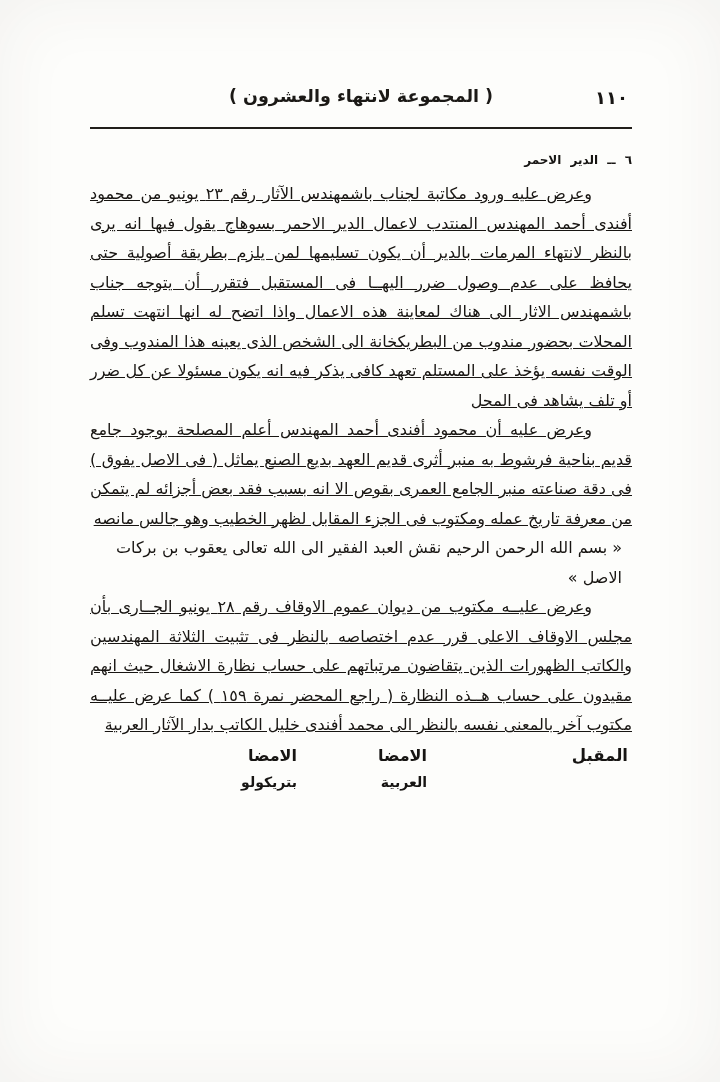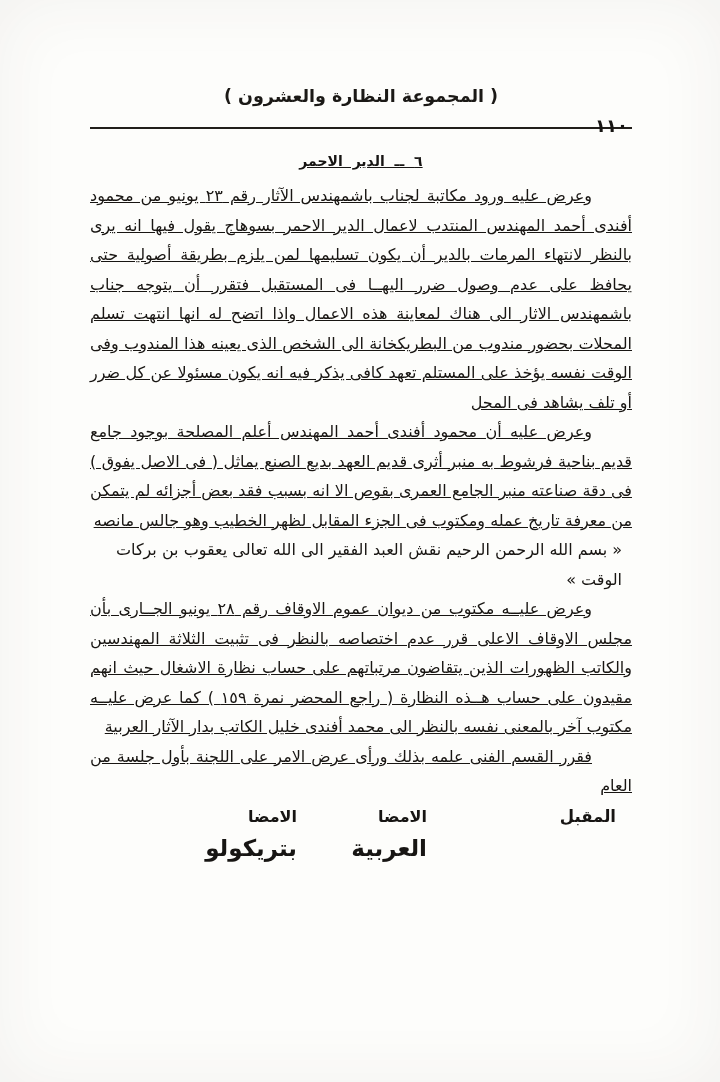--- a/index.html
+++ b/index.html
@@ -27,36 +27,33 @@
     font-weight: bold;
     color: #1b1916;
   }
   .page-num {
     position: absolute;
     right: 4px;
     top: 1px;
     font-size: 18px;
     font-weight: bold;
     letter-spacing: 2px;
-    margin-top: 28px;
   }
 
   .rule {
     height: 0;
     border-top: 2.5px solid #211e1a;
     margin-top: 7px;
   }
 
   .heading {
-    text-align: center;
-    font-size: 14px;
+    font-size: 12px;
     font-weight: bold;
     margin: 24px 0 12px;
     word-spacing: 5px;
-    text-decoration: underline;
   }
 
   .para {
     font-size: 16px;
     line-height: 29.5px;
     text-align: justify;
     text-indent: 40px;
     color: #181512;
     text-decoration: underline;
   }
@@ -71,60 +68,59 @@
   }
 
   .signatures {
     position: relative;
     height: 92px;
     margin-top: 4px;
     font-weight: bold;
   }
   .closing {
     position: absolute;
-    right: 16px;
+    right: 4px;
     top: 2px;
     font-size: 16.5px;
   }
   .sig-col {
     position: absolute;
     top: 2px;
     width: 110px;
     text-align: right;
     display: flex;
     flex-direction: column;
     gap: 9px;
   }
   .sig-col-1 { right: 205px; }
   .sig-col-2 { right: 335px; }
   .sig-label { font-size: 16px; }
-  .sig-name  { font-size: 23px; }
+  .sig-name  { font-size: 14px; }
 </style>
 </head>
 <body>
 
 <div class="scan">
 
   <div class="header">
     <span class="page-num">١١٠</span>
-    <span class="header-title">( المجموعة النظارة والعشرون )</span>
+    <span class="header-title">( المجموعة لانتهاء والعشرون )</span>
   </div>
 
   <div class="rule"></div>
 
   <div class="section">
     <h2 class="heading">٦ ــ الدير الاحمر</h2>
     <p class="para">وعرض عليه ورود مكاتبة لجناب باشمهندس الآثار رقم ٢٣ يونيو من محمود أفندى أحمد المهندس المنتدب لاعمال الدير الاحمر بسوهاج يقول فيها انه يرى بالنظر لانتهاء المرمات بالدير أن يكون تسليمها لمن يلزم بطريقة أصولية حتى يحافظ على عدم وصول ضرر اليهــا فى المستقبل فتقرر أن يتوجه جناب باشمهندس الاثار الى هناك لمعاينة هذه الاعمال واذا اتضح له انها انتهت تسلم المحلات بحضور مندوب من البطريكخانة الى الشخص الذى يعينه هذا المندوب  وفى الوقت نفسه يؤخذ على المستلم تعهد كافى يذكر فيه انه يكون مسئولا عن كل ضرر أو تلف يشاهد فى المحل</p>
     <p class="para">وعرض عليه أن محمود أفندى أحمد المهندس أعلم المصلحة بوجود جامع قديم بناحية فرشوط به منبر أثرى قديم العهد بديع الصنع يماثل ( فى الاصل يفوق ) فى دقة صناعته منبر الجامع العمرى بقوص الا انه بسبب فقد بعض أجزائه لم يتمكن من معرفة تاريخ عمله ومكتوب فى الجزء المقابل لظهر الخطيب وهو جالس مانصه</p>
-    <p class="quote">« بسم الله الرحمن الرحيم  نقش العبد الفقير الى الله تعالى يعقوب بن بركات الوقت »</p>
+    <p class="quote">« بسم الله الرحمن الرحيم  نقش العبد الفقير الى الله تعالى يعقوب بن بركات الاصل »</p>
   </div>
 
   <div class="section">
     <p class="para">وعرض عليــه مكتوب من ديوان عموم الاوقاف رقم ٢٨ يونيو الجــارى بأن مجلس الاوقاف الاعلى قرر عدم اختصاصه بالنظر فى تثبيت الثلاثة المهندسين والكاتب الظهورات الذين يتقاضون مرتباتهم على حساب نظارة الاشغال حيث انهم مقيدون على حساب هــذه النظارة ( راجع المحضر نمرة ١٥٩ ) كما عرض عليــه مكتوب آخر بالمعنى نفسه بالنظر الى محمد أفندى خليل الكاتب بدار الآثار العربية</p>
-    <p class="para">فقرر القسم الفنى علمه بذلك ورأى عرض الامر على اللجنة بأول جلسة من العام</p>
   </div>
 
   <div class="signatures">
     <span class="closing">المقبل</span>
     <div class="sig-col sig-col-1">
       <span class="sig-label">الامضا</span>
       <span class="sig-name">العربية</span>
     </div>
     <div class="sig-col sig-col-2">
       <span class="sig-label">الامضا</span>

